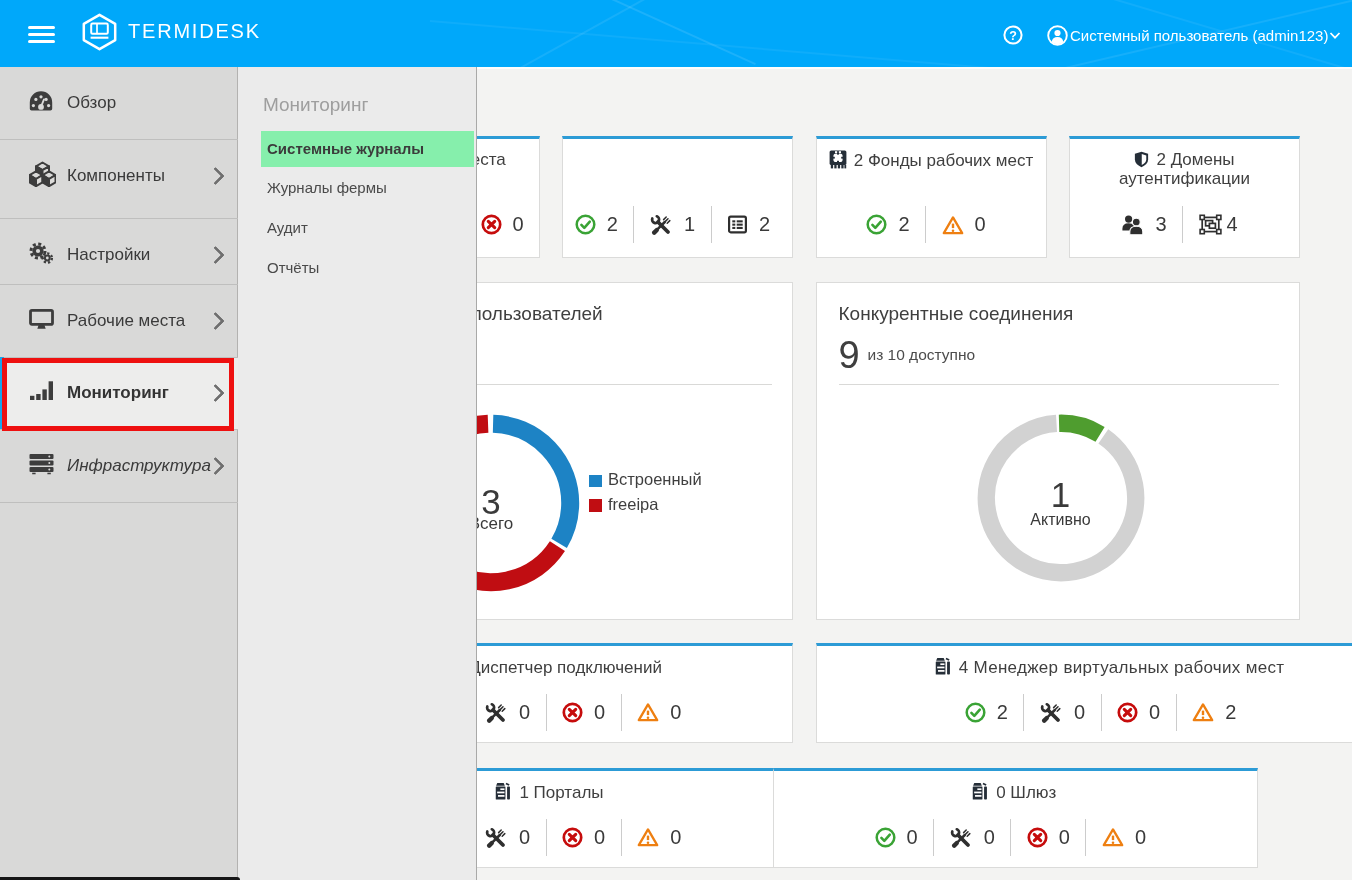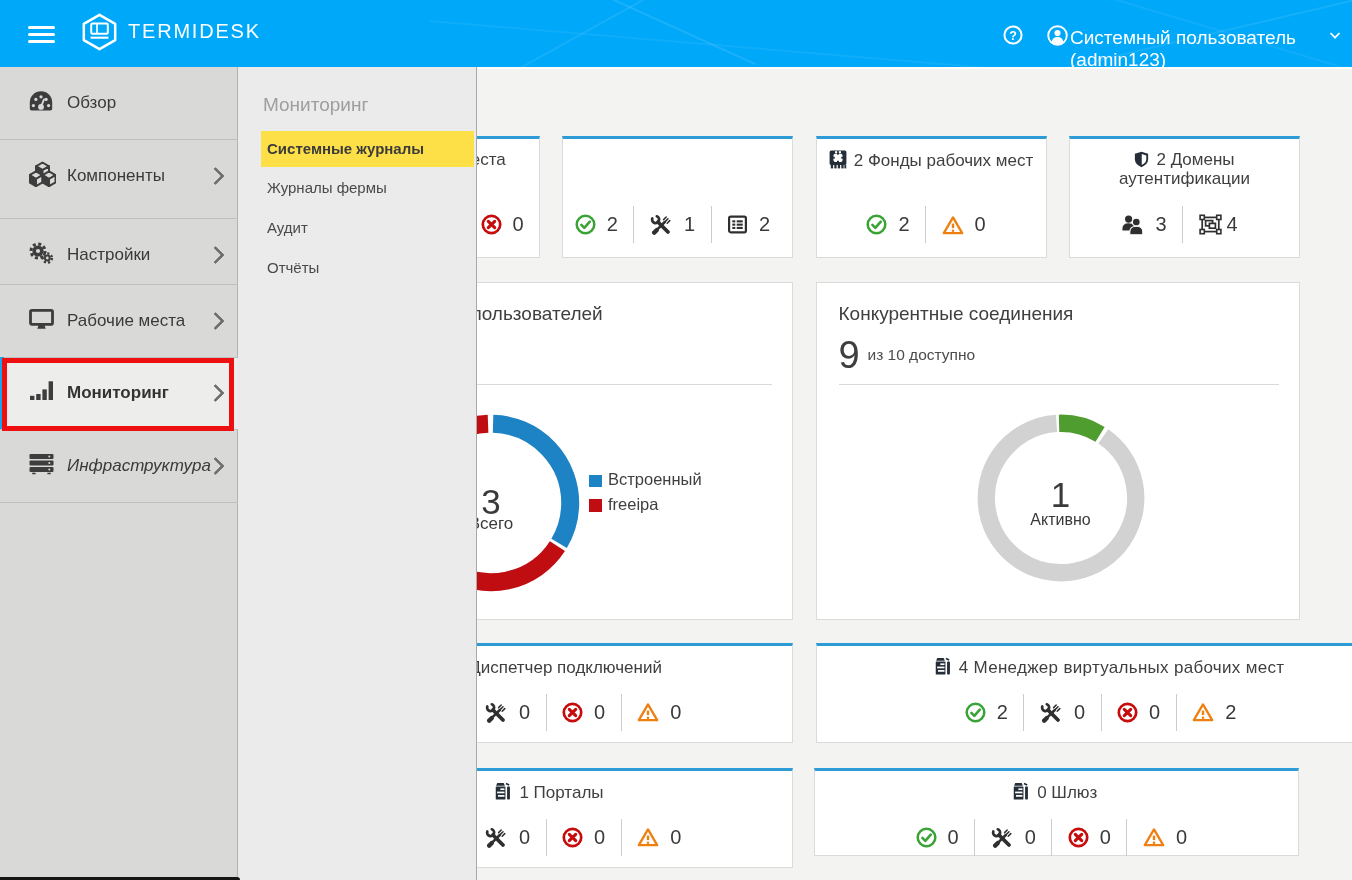--- a/index.html
+++ b/index.html
@@ -4,40 +4,40 @@
 <style>
   * { margin:0; padding:0; box-sizing:border-box; }
   html,body { width:1352px; height:880px; overflow:hidden; font-family:"Liberation Sans", sans-serif; }
   body { position:relative; background:#f3f3f2; will-change:transform; }
 
   
   #topbar { position:absolute; left:0; top:0; width:1352px; height:67px; background:#00a8fa; overflow:hidden; z-index:50; }
   .tline { position:absolute; height:2px; background:rgba(255,255,255,0.11); transform-origin:left top; }
   #burger span { position:absolute; left:28px; width:27px; height:3px; background:#fff; border-radius:1.5px; }
   #logotext { position:absolute; left:128px; top:20px; color:#fff; font-size:20px; letter-spacing:1.8px; font-weight:400; }
-  #usertext { position:absolute; left:1070px; top:26.5px; color:#fff; font-size:19px; }
+  #usertext { position:absolute; left:1070px; top:26.5px; color:#fff; font-size:15px; }
 
   
   #sidebar { position:absolute; left:0; top:67px; width:238px; height:813px; background:#d9d9d8; border-right:1px solid #b3b2b0; z-index:60; }
   .mitem { position:absolute; left:0; width:238px; height:72.5px; border-top:1px solid #bfbfbe; }
   .mitem.first { border-top:none; }
   .mitem .label { position:absolute; left:67px; top:50%; transform:translateY(-50%); font-size:17px; color:#3a3a3a; }
   .mitem .micon { position:absolute; left:29px; top:50%; transform:translateY(-50%); }
   .mitem .chev  { position:absolute; left:209px; top:50%; transform:translateY(-50%); }
   .mitem .chev::before { content:""; display:block; width:10px; height:10px; border-top:3px solid #6f6f6f; border-right:3px solid #6f6f6f; transform:rotate(45deg); border-radius:1px; }
   .mitem.sel { background:#ededec; }
   .mitem.sel .label { font-weight:700; color:#333; }
   #bluestripe { position:absolute; left:0; width:4px; background:#18a4ec; }
   #redbox { position:absolute; left:1.5px; top:358px; width:232px; height:73px; border:5.5px solid #ee1010; z-index:70; }
 
   
   #submenu { position:absolute; left:238px; top:67px; width:239px; height:813px; background:#ebebeb; border-right:1px solid #a9a9a8; z-index:55; }
   #submenu .head { position:absolute; left:25px; top:27px; font-size:19px; color:#9e9e9e; }
   .smitem { position:absolute; left:0; width:238px; height:40px; line-height:40px; padding-left:29px; font-size:15px; color:#4a4a4a; }
-  .smitem.on { background:#fde047; color:#3b3b3b; font-weight:700; width:213.5px; left:22.5px; padding-left:6.5px; height:36px; line-height:36px; }
+  .smitem.on { background:#86efac; color:#3b3b3b; font-weight:700; width:213.5px; left:22.5px; padding-left:6.5px; height:36px; line-height:36px; }
 
   
   .card { position:absolute; background:#fff; border:1px solid #dbdbda; }
   .card.bt { border-top:3px solid #2c9bd6; }
   .ctitle { position:absolute; left:0; width:100%; text-align:center; font-size:17px; color:#3f3f3f; line-height:19px; }
   .ctitle svg { vertical-align:-3px; margin-right:7px; }
   .stats { position:absolute; left:0; width:100%; display:flex; justify-content:center; transform:translateX(-5px); }
   .sg { display:flex; align-items:center; height:37px; padding:0 15.5px; }
   .sg + .sg { border-left:1px solid #cccccc; }
   .sg .num { font-size:20px; color:#3a3a3a; margin-left:11px; }
@@ -363,21 +363,21 @@
       <div class="sg">
           <svg width="22" height="20" viewBox="0 0 22 20">
             <path d="M11 2.4 L20.2 18.2 L1.8 18.2 Z" fill="none" stroke="#ee7f11" stroke-width="2.3" stroke-linejoin="round"></path>
             <line x1="11" y1="8.6" x2="11" y2="13.1" stroke="#ee7f11" stroke-width="2.4"></line>
             <circle cx="11" cy="15.7" r="1.3" fill="#ee7f11"></circle>
           </svg>
           <span class="num">0</span>
         </div>
     </div>
   </div>
-  <div class="card bt" style="left:814px; top:768px; width:484.5px; height:88px;">
+  <div class="card bt" style="left:773px; top:768px; width:484.5px; height:100px;">
     <div class="ctitle" style="top:11px; transform:translateX(-2px);"><svg width="19" height="19" viewBox="0 0 21 22">
           <polygon points="4.4,1.1 11.9,1.1 13.2,4.3 3.1,4.3" fill="#252e38"></polygon>
           <rect x="2.7" y="5.1" width="11.2" height="15.2" rx="0.7" fill="#252e38"></rect>
           <rect x="8" y="7.4" width="4.8" height="1.9" fill="#fff"></rect>
           <rect x="4.3" y="11.1" width="8.5" height="2" fill="#fff"></rect>
           <rect x="5.3" y="15.1" width="7.5" height="2" fill="#fff"></rect>
           <rect x="15.8" y="5.1" width="3.3" height="15.2" rx="0.9" fill="#252e38"></rect>
           <line x1="14.5" y1="1.7" x2="18.2" y2="3.5" stroke="#252e38" stroke-width="2.1"></line>
         </svg>0 Шлюз</div>
     <div class="stats" style="top:47.5px;">

